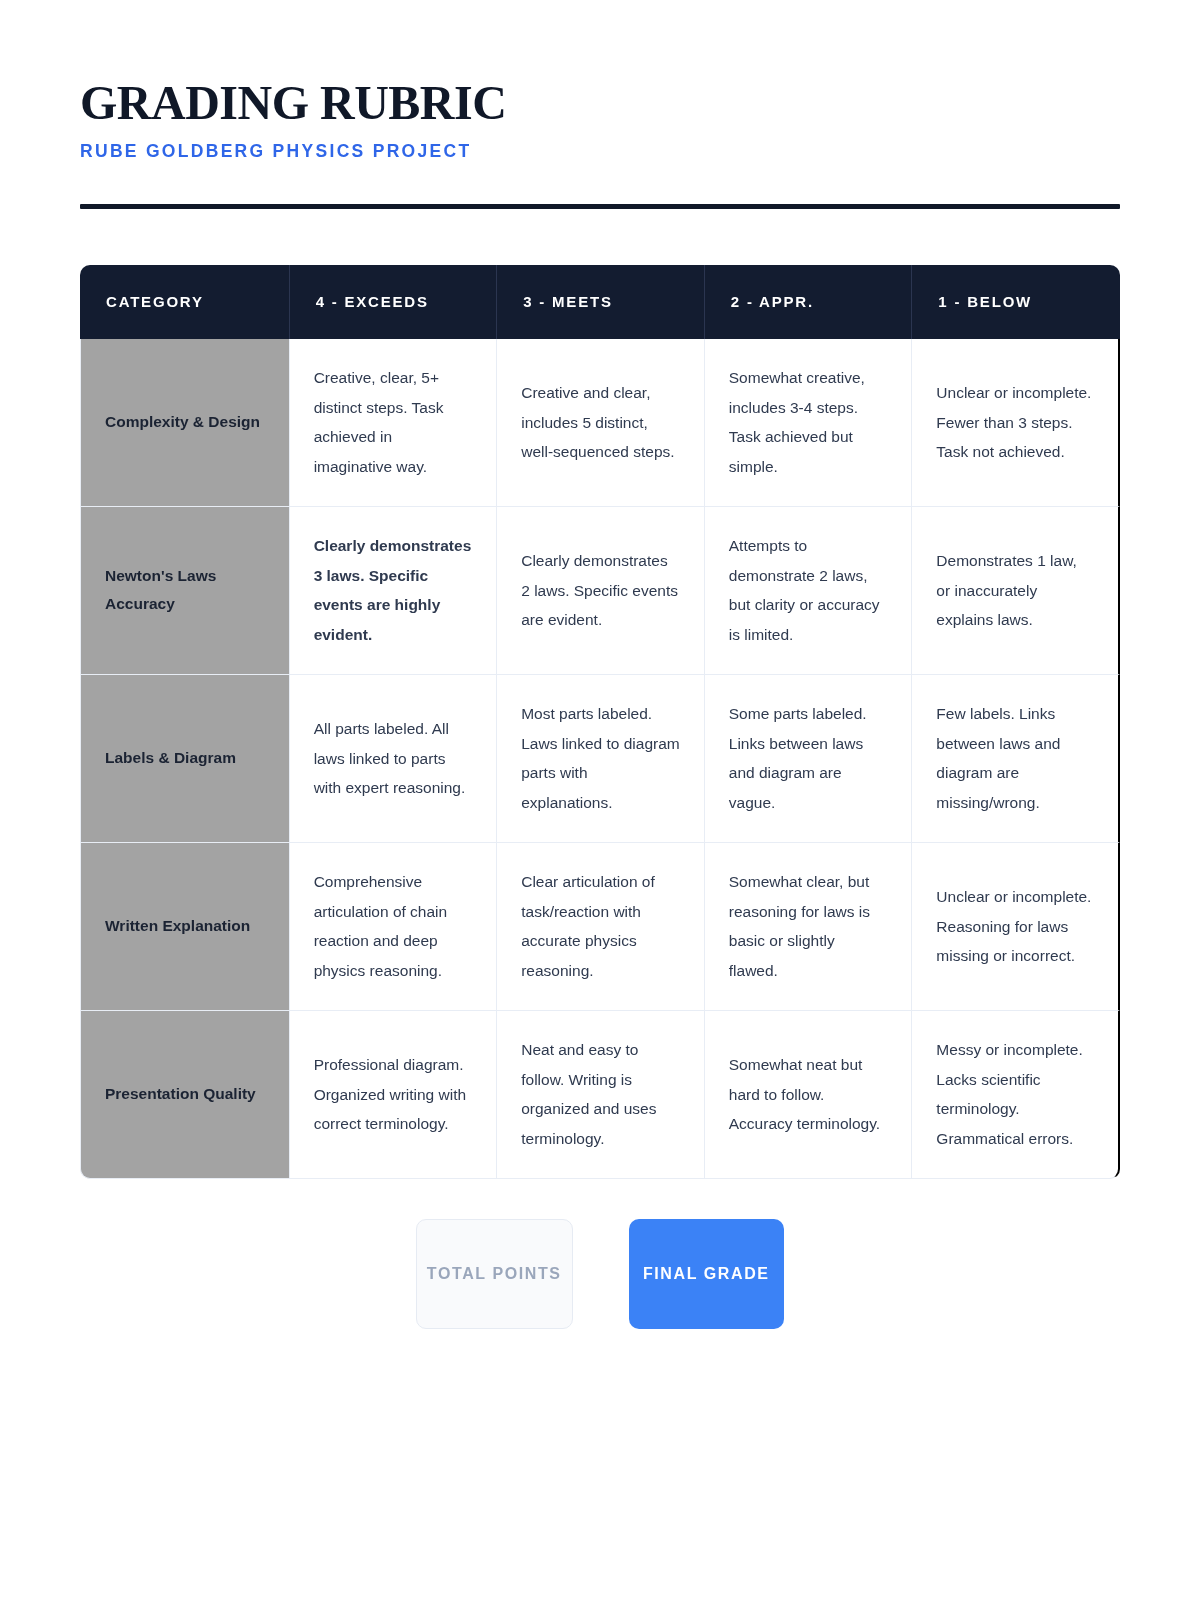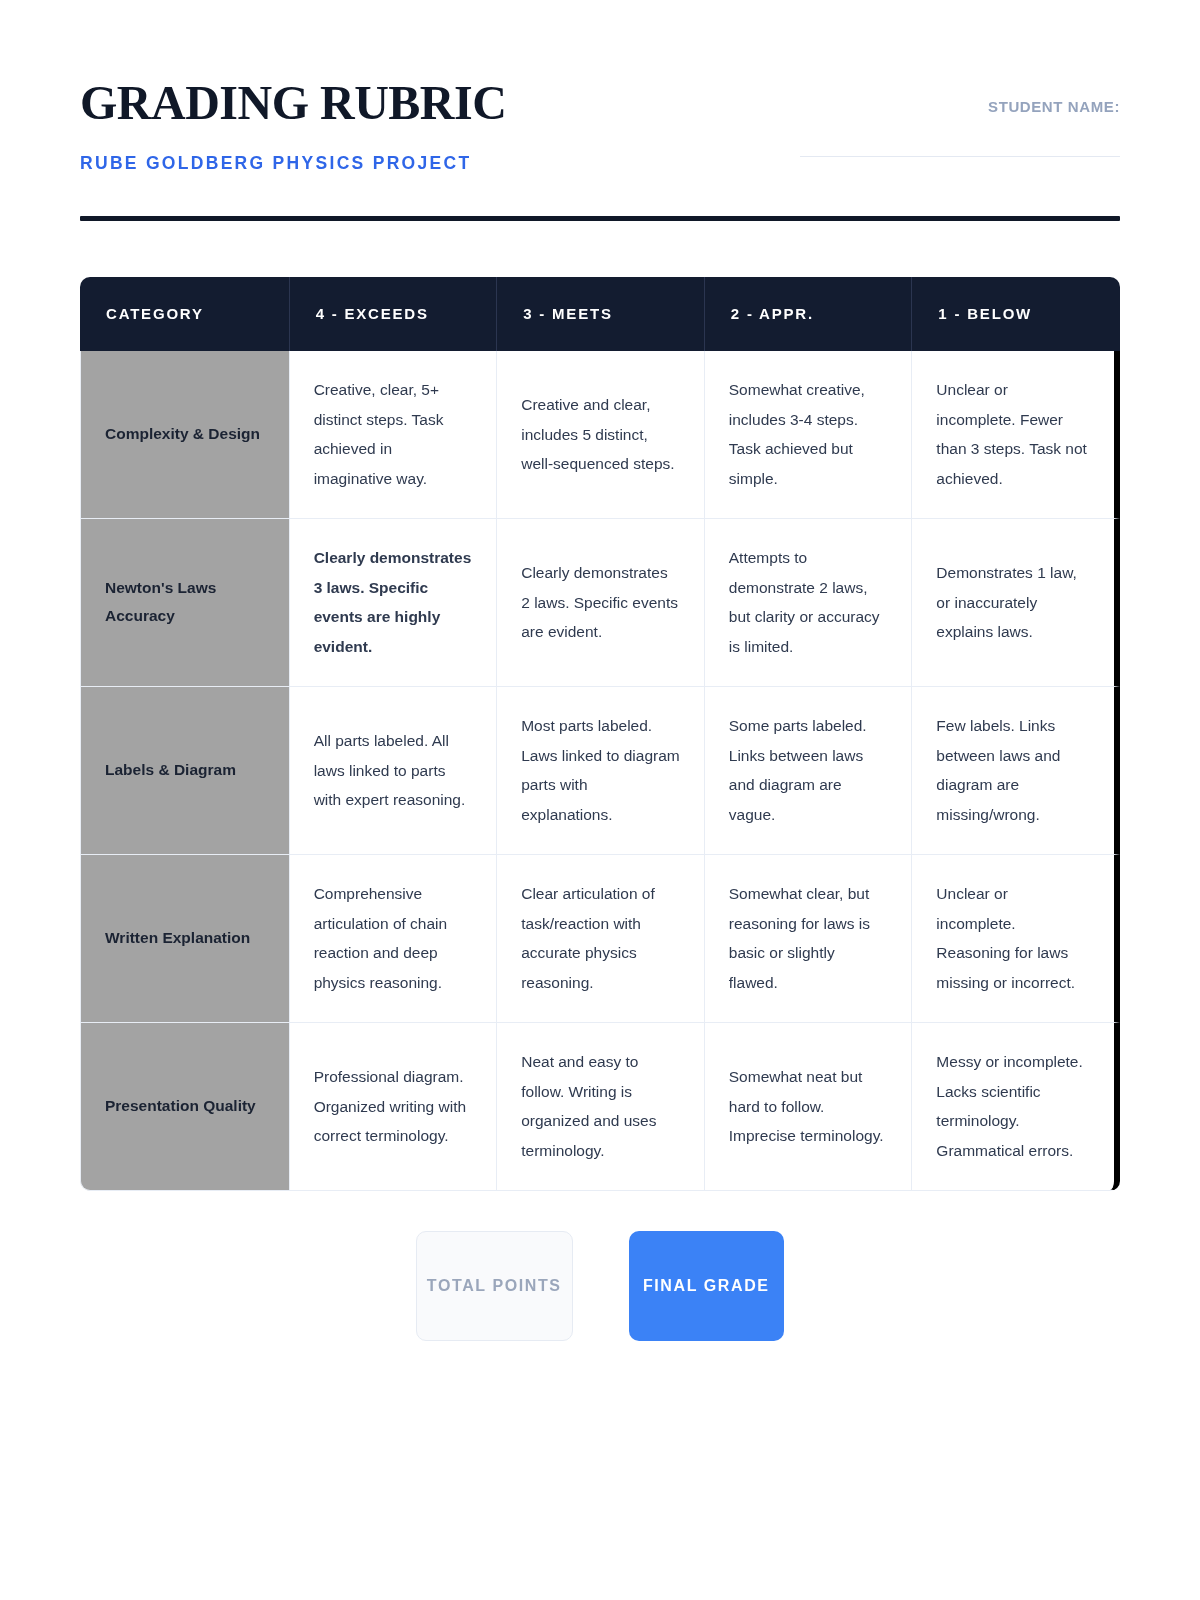--- a/index.html
+++ b/index.html
@@ -34,21 +34,21 @@
     font-family: "Liberation Serif", serif;
     font-weight: bold;
     font-size: 48px;
     letter-spacing: -0.5px;
     color: #101828;
     line-height: 1.06;
     white-space: nowrap;
   }
 
   .doc-subtitle {
-    margin-top: 24px;
+    margin-top: 12px;
     font-family: "Liberation Sans", sans-serif;
     font-weight: bold;
     font-size: 17.5px;
     letter-spacing: 2.3px;
     color: #2f66e8;
     white-space: nowrap;
   }
 
   .header-right {
     flex: 0 0 auto;
@@ -109,21 +109,21 @@
   table.rubric td {
     border-right: 1px solid #e8edf5;
     border-bottom: 1px solid #e8edf5;
     padding: 24px 24px;
     vertical-align: middle;
     font-size: 15.5px;
     line-height: 1.92;
     color: #2f3a4f;
     background: #ffffff;
   }
-  table.rubric td:last-child { border-right: 6px solid #000000; }
+  table.rubric td:last-child { border-right: 2px solid #000000; }
 
   table.rubric tbody tr td:first-child {
     background: #a3a3a3;
     font-weight: bold;
     color: #1b2333;
     line-height: 1.85;
     border-left: 1px solid #e8edf5;
   }
 
   table.rubric tbody tr:last-child td { border-bottom: 1px solid #e8edf5; }
@@ -177,24 +177,20 @@
 </style>
 </head>
 <body>
 
 <div class="page">
 
   <div class="header">
     <div class="header-left">
       <div class="doc-title">GRADING RUBRIC</div>
       <div class="doc-subtitle">RUBE GOLDBERG PHYSICS PROJECT</div>
-    </div>
-    <div class="header-right">
-      <div class="student-label">STUDENT NAME:</div>
-      <div class="student-line"></div>
     </div>
   </div>
 
   <div class="rule"></div>
 
   <div class="rubric-wrap">
     <table class="rubric">
       <colgroup>
         <col class="c-cat">
           <col class="c-4">
@@ -237,21 +233,21 @@
           <td>Written Explanation</td>
           <td>Comprehensive articulation of chain reaction and deep physics reasoning.</td>
           <td>Clear articulation of task/reaction with accurate physics reasoning.</td>
           <td>Somewhat clear, but reasoning for laws is basic or slightly flawed.</td>
           <td>Unclear or incomplete. Reasoning for laws missing or incorrect.</td>
         </tr>
         <tr>
           <td>Presentation Quality</td>
           <td>Professional diagram. Organized writing with correct terminology.</td>
           <td>Neat and easy to follow. Writing is organized and uses terminology.</td>
-          <td>Somewhat neat but hard to follow. Imprecise terminology.</td>
+          <td>Somewhat neat but hard to follow. Accuracy terminology.</td>
           <td>Messy or incomplete. Lacks scientific terminology. Grammatical errors.</td>
         </tr>
       </tbody>
     </table>
   </div>
 
   <div class="footer">
     <div class="score-box total">
       <span>TOTAL POINTS</span>
     </div>

